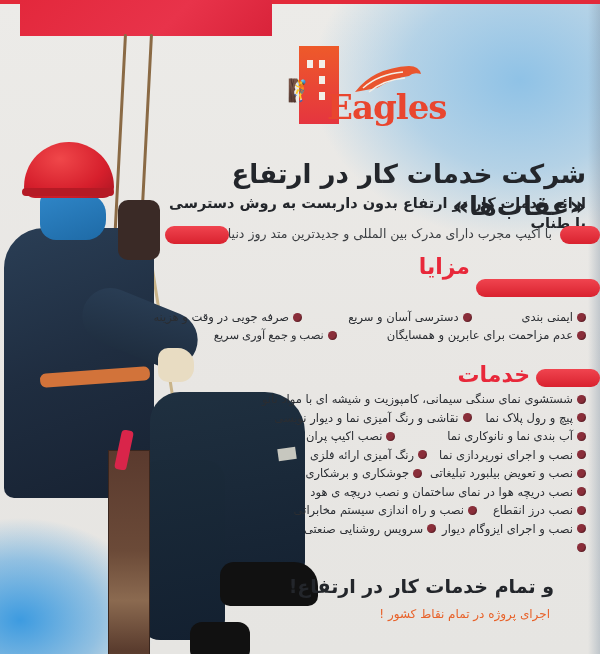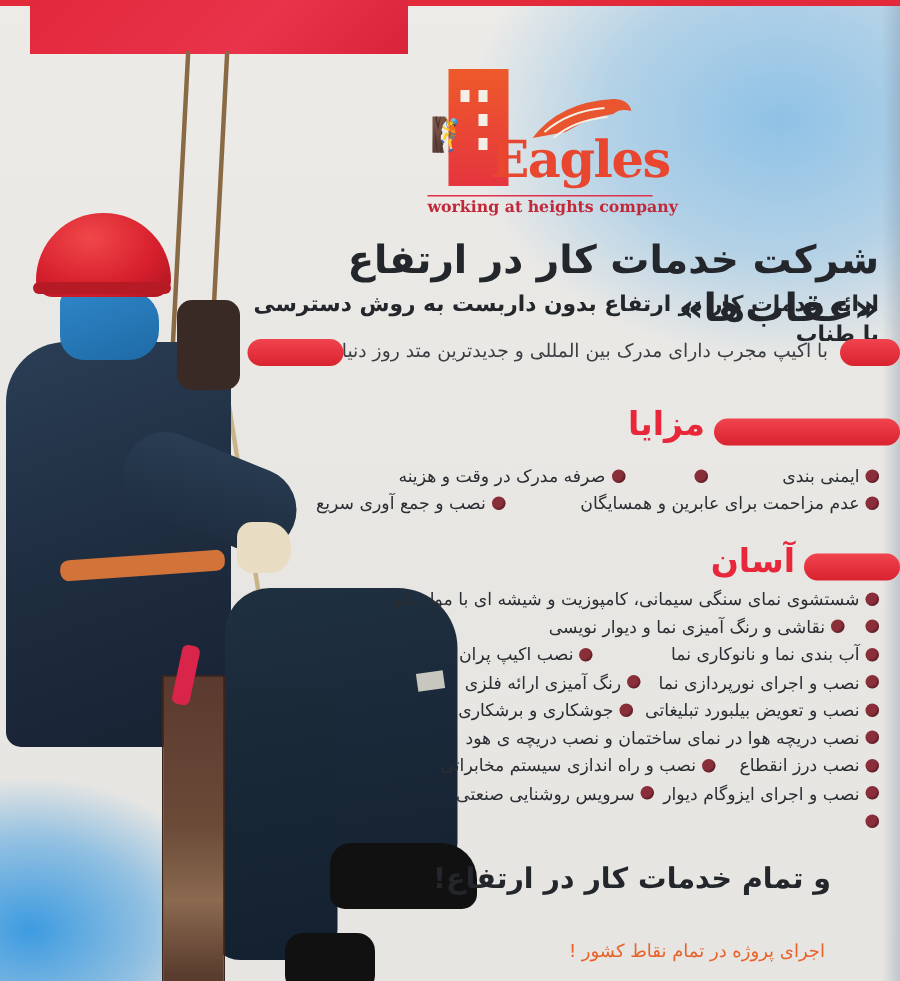--- a/index.html
+++ b/index.html
@@ -112,21 +112,21 @@
 
   .svc { position: absolute; right: 14px; width: 300px; font-size: 11.5px; line-height: 18.5px; color: #2a2d32; }
   .svc-line { display: flex; flex-direction: row; align-items: center; gap: 4px; white-space: nowrap; height: 18.5px; }
 
   .closing {
     position: absolute; right: 46px; top: 573px; width: 300px;
     font-size: 19px; font-weight: bold; color: #23262b; line-height: 26px; text-align: right;
   }
   .closing-sub {
     position: absolute; right: 50px; top: 605px; width: 300px;
-    font-size: 12px; color: #e8622a; line-height: 18px; margin-top: 20px;
+    font-size: 12px; color: #e8622a; line-height: 18px;
   }
 </style>
 </head>
 <body>
 
 <div class="bg"></div>
 <div class="right-edge"></div>
 <div class="top-strip"></div>
 <div class="top-banner"></div>
 
@@ -159,69 +159,70 @@
     <span class="win" style="left:20px; top:30px;"></span>
     <span class="win" style="left:20px; top:46px;"></span>
   </div>
   <div class="logo-climber">🧗</div>
   <svg class="logo-wing" viewBox="0 0 70 34">
     <path d="M2 30 Q20 6 56 4 Q66 4 68 12 Q60 10 56 14 Q40 16 24 26 Z" fill="#e9552e"></path>
     <path d="M10 26 Q26 12 50 10" stroke="#f3efe7" stroke-width="1.5" fill="none"></path>
     <path d="M16 30 Q30 18 52 16" stroke="#f3efe7" stroke-width="1.5" fill="none"></path>
   </svg>
   <div class="logo-text">Eagles</div>
-  <div class="logo-tagline">working at heights company</div>
 </div>
 
 <div class="title rtl">شرکت خدمات کار در ارتفاع «عقاب‌ها»</div>
 <div class="subtitle rtl">ارائه خدمات کار در ارتفاع بدون داربست به روش دسترسی با طناب</div>
 
 <div class="pill" style="left:165px; top:226px; width:64px;"></div>
 <div class="pill" style="left:560px; top:226px; width:40px;"></div>
 <div class="tagline rtl">با اکیپ مجرب دارای مدرک بین المللی و جدیدترین متد روز دنیا</div>
 
 <div class="pill" style="left:476px; top:279px; width:124px;"></div>
-<div class="section-head rtl" style="right:130px; top:271px;">مزایا</div>
+<div class="section-head rtl" style="right:130px; top:254px;">مزایا</div>
 
 <div class="bullets rtl" style="right:14px; top:308px; width:380px;">
   <div class="bullet-row">
     <span class="bullet">
         <span class="dot"></span>
         <span>ایمنی بندی</span>
       </span>
     <span class="bullet" style="margin-right:26px;">
         <span class="dot"></span>
+        <span>دسترسی آسان و سریع</span>
       </span>
     <span class="bullet" style="margin-right:22px;">
         <span class="dot"></span>
-        <span>صرفه مدرک در وقت و هزینه</span>
+        <span>صرفه جویی در وقت و هزینه</span>
       </span>
   </div>
   <div class="bullet-row">
     <span class="bullet">
         <span class="dot"></span>
         <span>عدم مزاحمت برای عابرین و همسایگان</span>
       </span>
-    <span class="bullet" style="margin-right:26px;">
+    <span class="bullet" style="margin-right:26px;font-family:Liberation Serif, serif;">
         <span class="dot"></span>
         <span>نصب و جمع آوری سریع</span>
       </span>
   </div>
 </div>
 
 <div class="pill" style="left:536px; top:369px; width:64px;"></div>
-<div class="section-head rtl" style="right:70px; top:362px;">آسان</div>
+<div class="section-head rtl" style="right:70px; top:362px;">خدمات</div>
 
 <div class="svc rtl" style="top:390px;">
   <div class="svc-line">
     <span class="dot"></span>
       <span>شستشوی نمای سنگی سیمانی، کامپوزیت و شیشه ای با مواد نانو</span>
   </div>
   <div class="svc-line">
     <span class="dot"></span>
+      <span>پیچ و رول پلاک نما</span>
     <span class="dot" style="margin-right:10px;"></span>
       <span>نقاشی و رنگ آمیزی نما و دیوار نویسی</span>
   </div>
   <div class="svc-line">
     <span class="dot"></span>
       <span>آب بندی نما و نانوکاری نما</span>
     <span class="dot" style="margin-right:48px;"></span>
       <span>نصب اکیپ پران</span>
   </div>
   <div class="svc-line">

